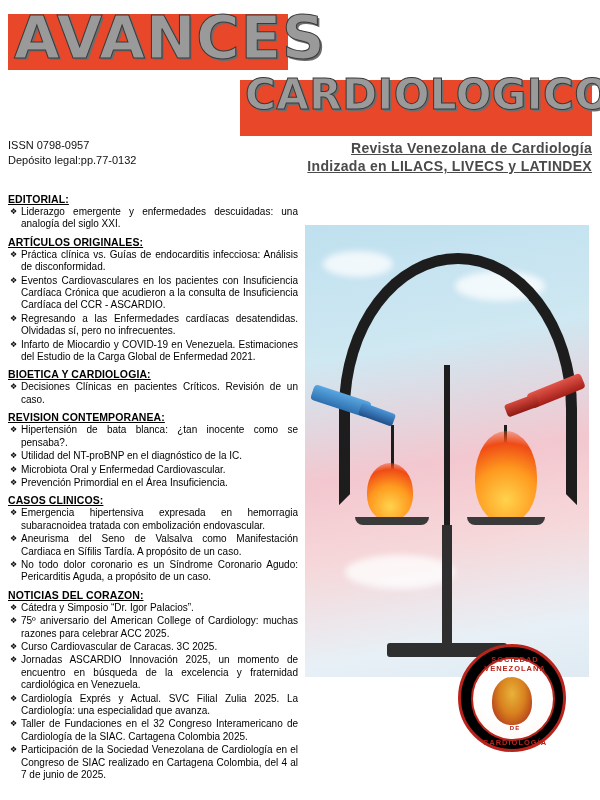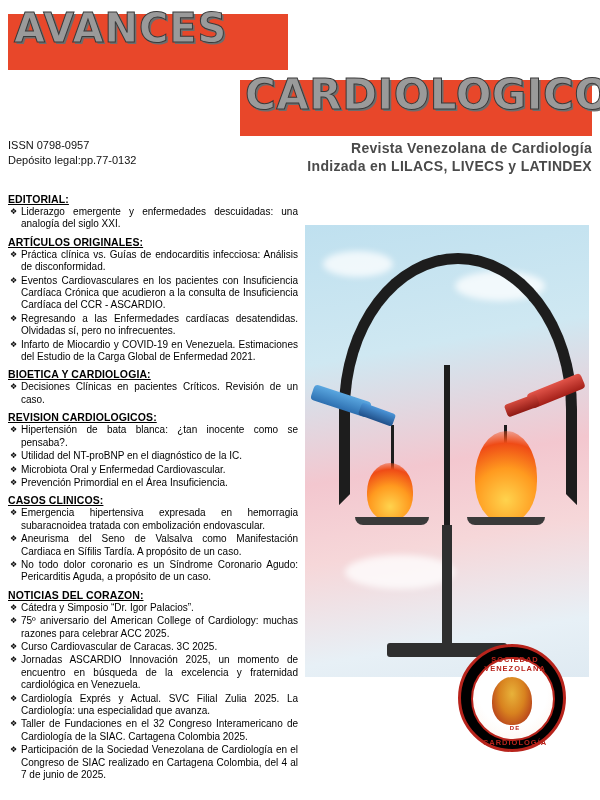--- a/index.html
+++ b/index.html
@@ -37,21 +37,21 @@
     width: 352px;
     height: 56px;
     background: #e8472a;
   }
   .title-avances {
     position: absolute;
     left: 14px;
     top: 8px;
     font-family: "DejaVu Sans", sans-serif;
     font-weight: bold;
-    font-size: 40px;
+    font-size: 59px;
     letter-spacing: 1px;
     line-height: 1;
     color: #9a9a9a;
     -webkit-text-stroke: 1px #3a3a3a;
     text-shadow: 2px 2px 0 #6d6d6d;
   }
   .title-cardiologicos {
     position: absolute;
     left: 245px;
     top: 74px;
@@ -72,20 +72,21 @@
     line-height: 15px;
     color: #111;
   }
   .subtitle-block {
     position: absolute;
     right: 8px;
     top: 139px;
     text-align: right;
     color: #4a4a4a;
     font-weight: bold;
+    text-decoration: underline;
   }
   .subtitle-1 {
     font-size: 14px;
     line-height: 18px;
     letter-spacing: 0.3px;
   }
   .subtitle-2 {
     font-size: 14px;
     line-height: 18px;
     letter-spacing: 0.3px;
@@ -374,21 +375,21 @@
         <li><span class="bullet">❖</span><span>Eventos Cardiovasculares en los pacientes con Insuficiencia Cardíaca Crónica que acudieron a la consulta de Insuficiencia Cardíaca del CCR - ASCARDIO.</span></li>
       </ul>
       <ul class="items">
         <li><span class="bullet">❖</span><span>Regresando a las Enfermedades cardíacas desatendidas. Olvidadas sí, pero no infrecuentes.</span></li>
         <li><span class="bullet">❖</span><span>Infarto de Miocardio y COVID-19 en Venezuela. Estimaciones del Estudio de la Carga Global de Enfermedad 2021.</span></li>
       </ul>
       <div class="sec-head">BIOETICA Y CARDIOLOGIA:</div>
       <ul class="items">
         <li><span class="bullet">❖</span><span>Decisiones Clínicas en pacientes Críticos. Revisión de un caso.</span></li>
       </ul>
-      <div class="sec-head">REVISION CARDIOLOGICOS:</div>
+      <div class="sec-head">REVISION CONTEMPORANEA:</div>
       <ul class="items">
         <li><span class="bullet">❖</span><span>Hipertensión de bata blanca: ¿tan inocente como se pensaba?.</span></li>
         <li><span class="bullet">❖</span><span>Utilidad del NT-proBNP en el diagnóstico de la IC.</span></li>
         <li><span class="bullet">❖</span><span>Microbiota Oral y Enfermedad Cardiovascular.</span></li>
         <li><span class="bullet">❖</span><span>Prevención Primordial en el Área Insuficiencia.</span></li>
       </ul>
       <div class="sec-head">CASOS CLINICOS:</div>
       <ul class="items">
         <li><span class="bullet">❖</span><span>Emergencia hipertensiva expresada en hemorragia subaracnoidea tratada con embolización endovascular.</span></li>
         <li><span class="bullet">❖</span><span>Aneurisma del Seno de Valsalva como Manifestación Cardiaca en Sífilis Tardía. A propósito de un caso.</span></li>

